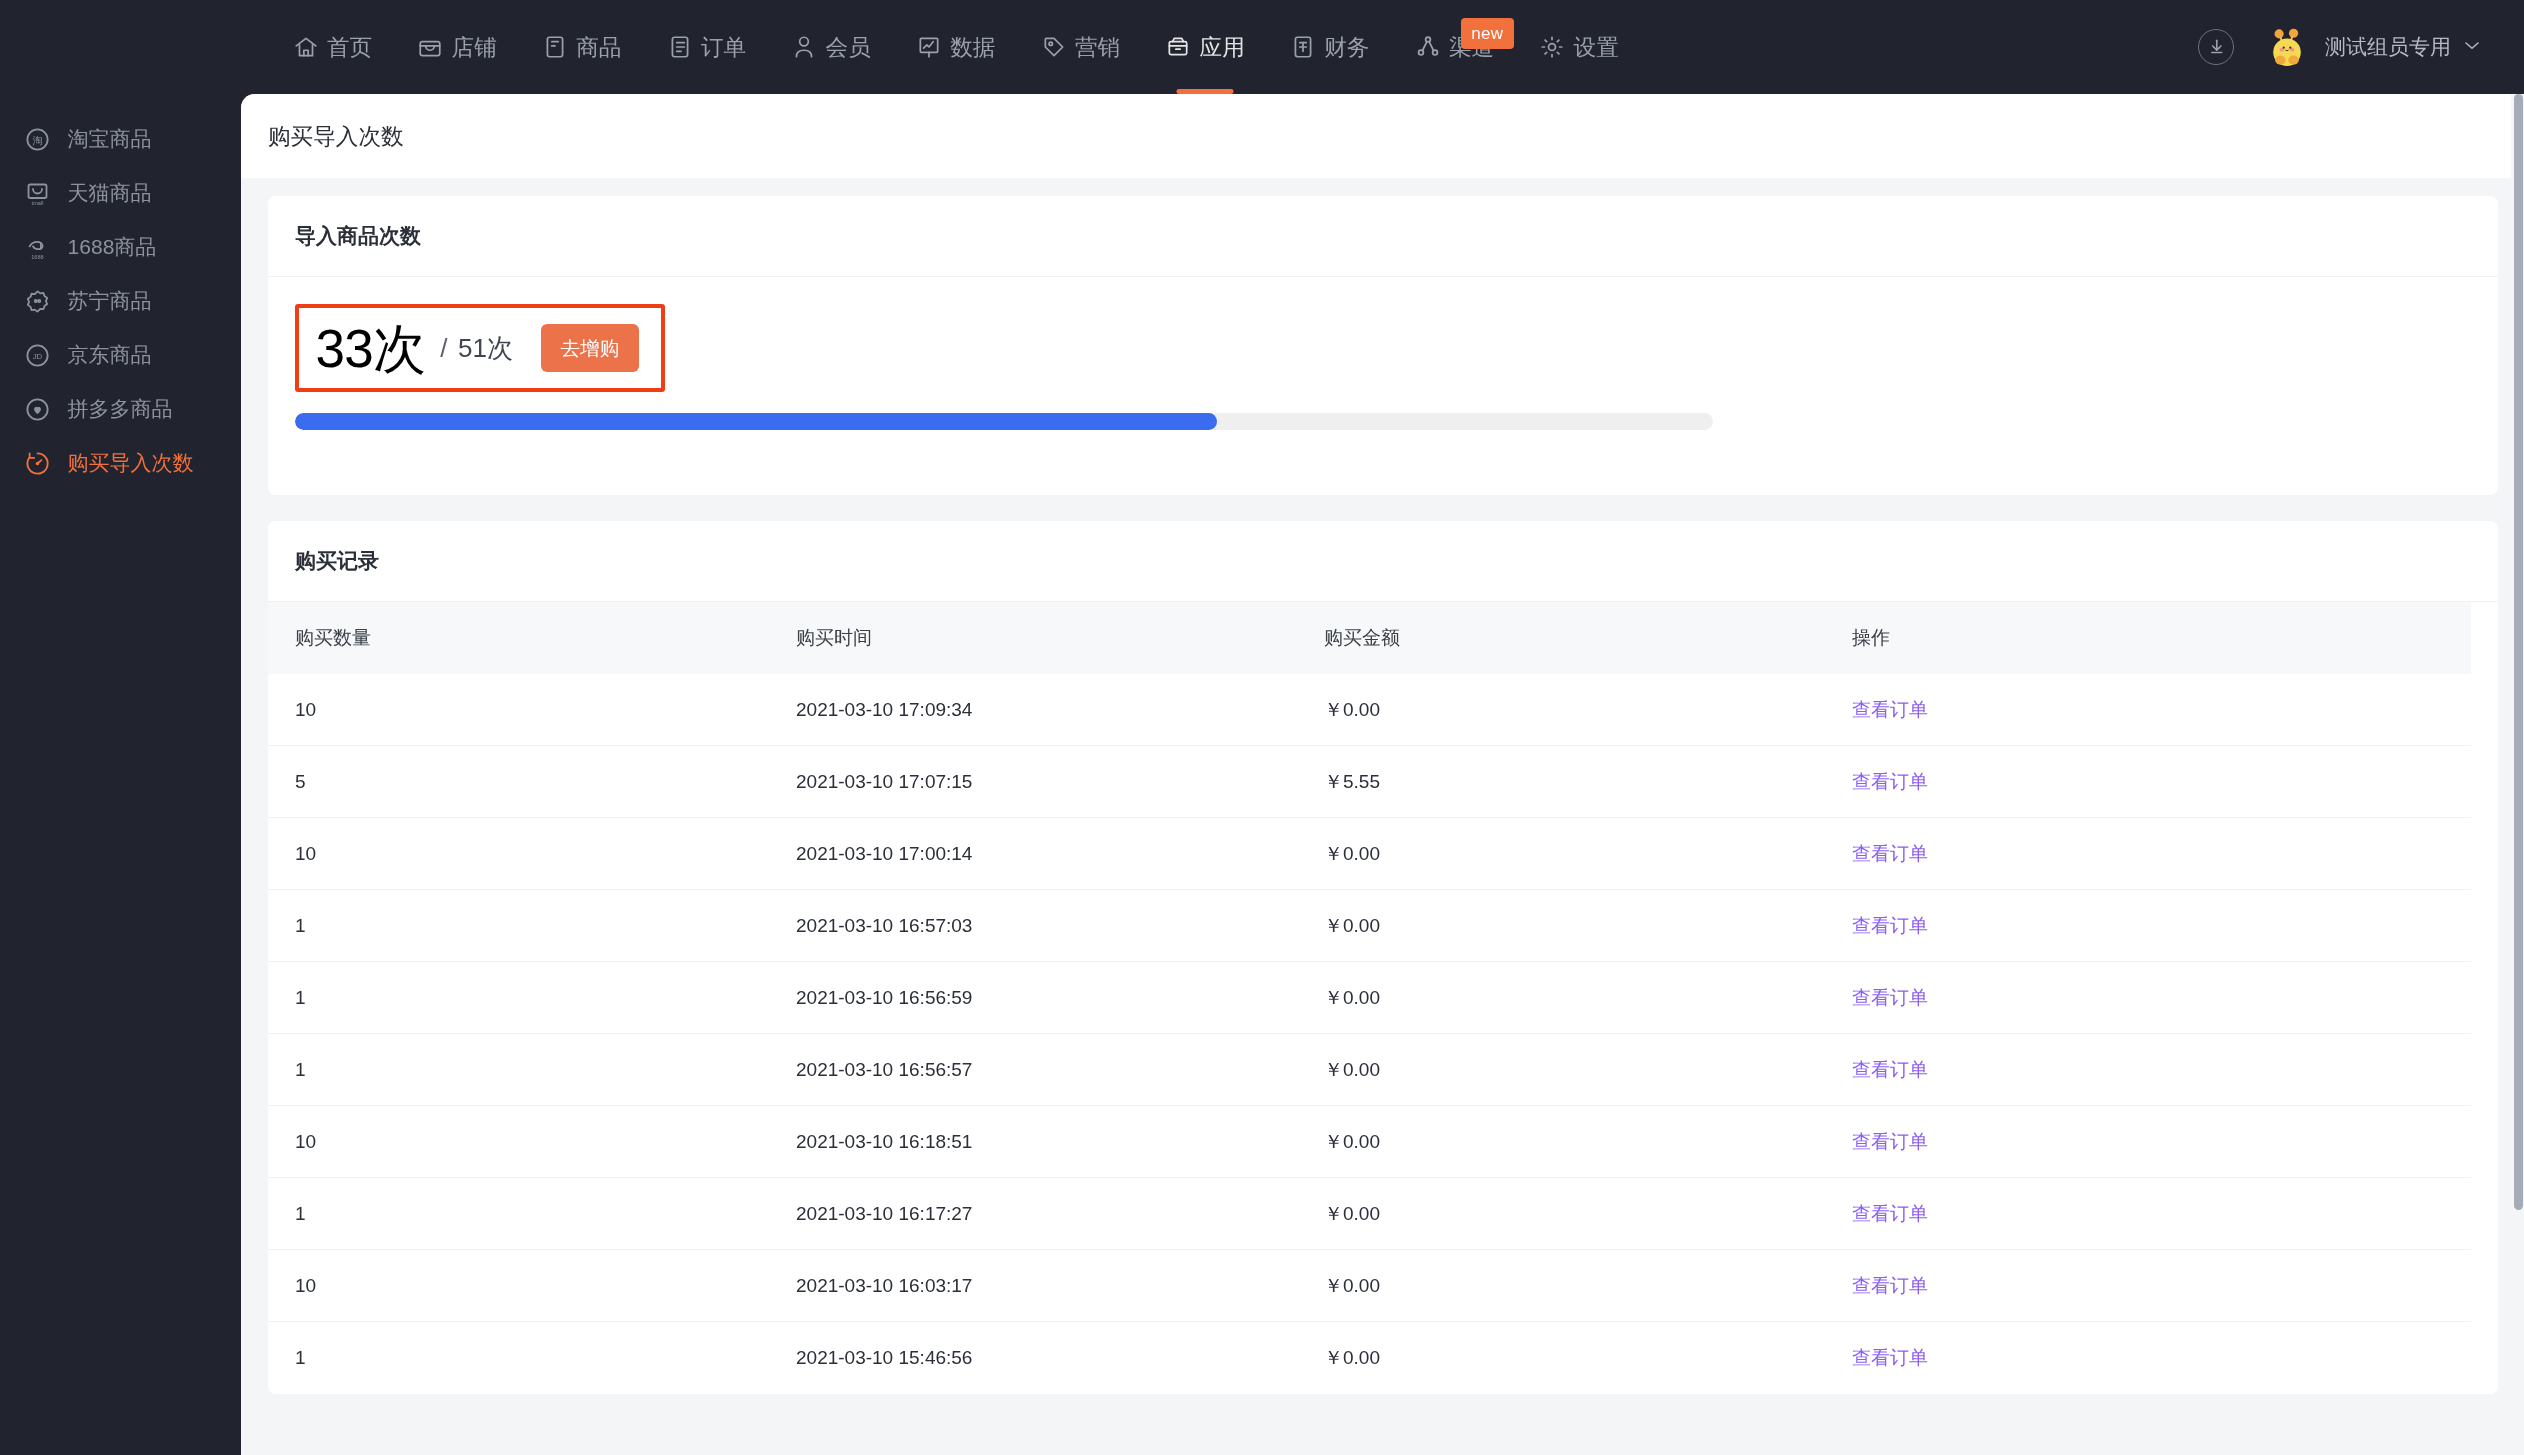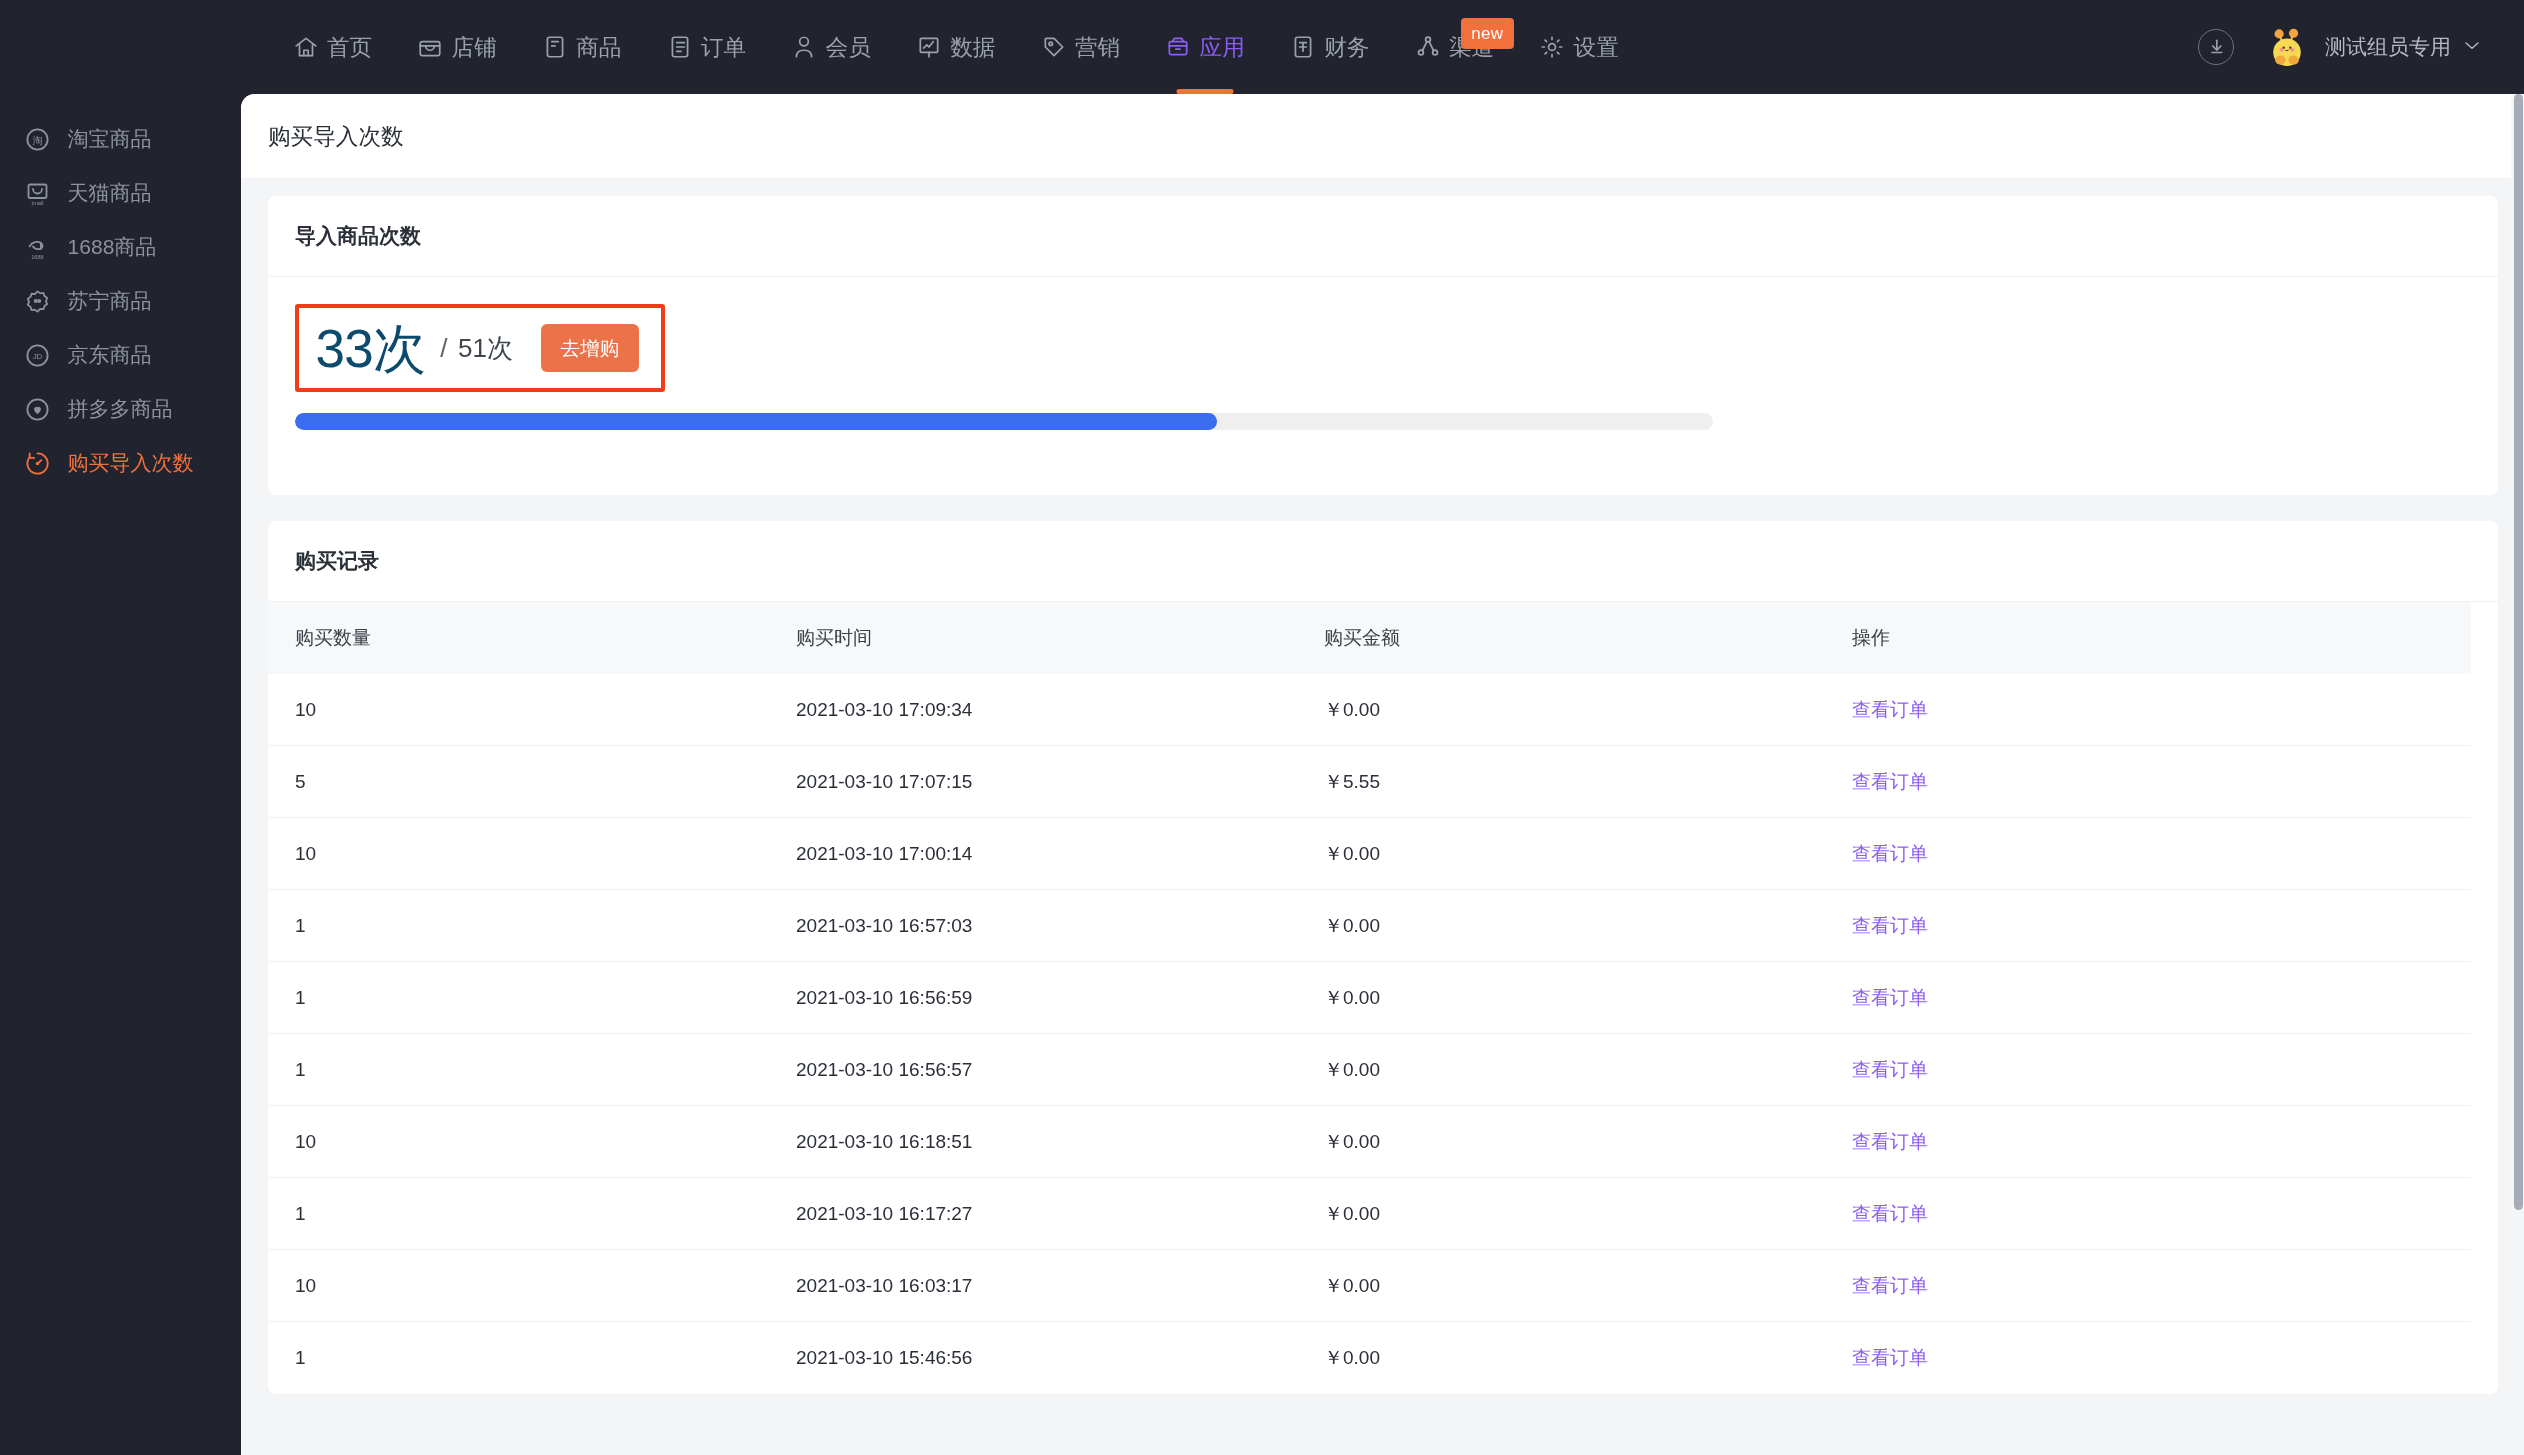--- a/index.html
+++ b/index.html
@@ -20,21 +20,21 @@
     display: flex; align-items: center; height: 94px;
     margin-left: 270px; gap: 0px; text-align: right;
   }
   .nav-item {
     position: relative; display: flex; align-items: center;
     height: 94px; padding: 0 22.6px; cursor: pointer;
     color: #9aa0ac; font-size: 22.6px; white-space: nowrap;
   }
   .nav-item .nav-ico { display:inline-flex; width: 26px; height: 26px; margin-right: 8.3px; }
   .nav-item .nav-ico svg { width: 100%; height: 100%; display:block; }
-  .nav-item.active { color: #8b5cf6; }
+  .nav-item.active { color: #e5e5e5; }
   .nav-item.active .nav-underline {
     position: absolute; bottom: 0; left: 50%; transform: translateX(-50%);
     width: 57px; height: 5.3px; background: #f2703b; border-radius: 2.3px;
   }
   .new-badge {
     position: absolute; top: 18px; right: 3px;
     background: #f2703b; color: #fff;
     font-size: 17px; line-height: 1; padding: 6.8px 10.6px 7.5px;
     border-radius: 4px; letter-spacing: 0.2px;
   }
@@ -88,21 +88,21 @@
     border-bottom: 1.5px solid #eef0f2;
   }
   .card-body { padding: 27px 27px 33px 27px; }
 
   
   .quota-box {
     display: inline-flex; align-items: center;
     border: 4.5px solid #f03d16; border-radius: 3px;
     padding: 13.6px 22.6px 13.6px 16.6px; margin-bottom: 21px;
   }
-  .quota-used { font-size: 53px; color: #0c4a6e; line-height: 1; letter-spacing: -0.8px; }
+  .quota-used { font-size: 53px; color: #000000; line-height: 1; letter-spacing: -0.8px; }
   .quota-sep { font-size: 26px; color: #5a6068; margin: 0 10.6px 0 15px; }
   .quota-total { font-size: 26px; color: #40464e; }
   .buy-btn {
     margin-left: 28px; background: #ec7249; color: #fff;
     font-size: 19.6px; border: none; border-radius: 6px;
     padding: 10.6px 19.6px; cursor: pointer; font-family: inherit;
   }
 
   .bar-track {
     width: 1418px; height: 16.6px; background: #efeff0; border-radius: 8.3px;

